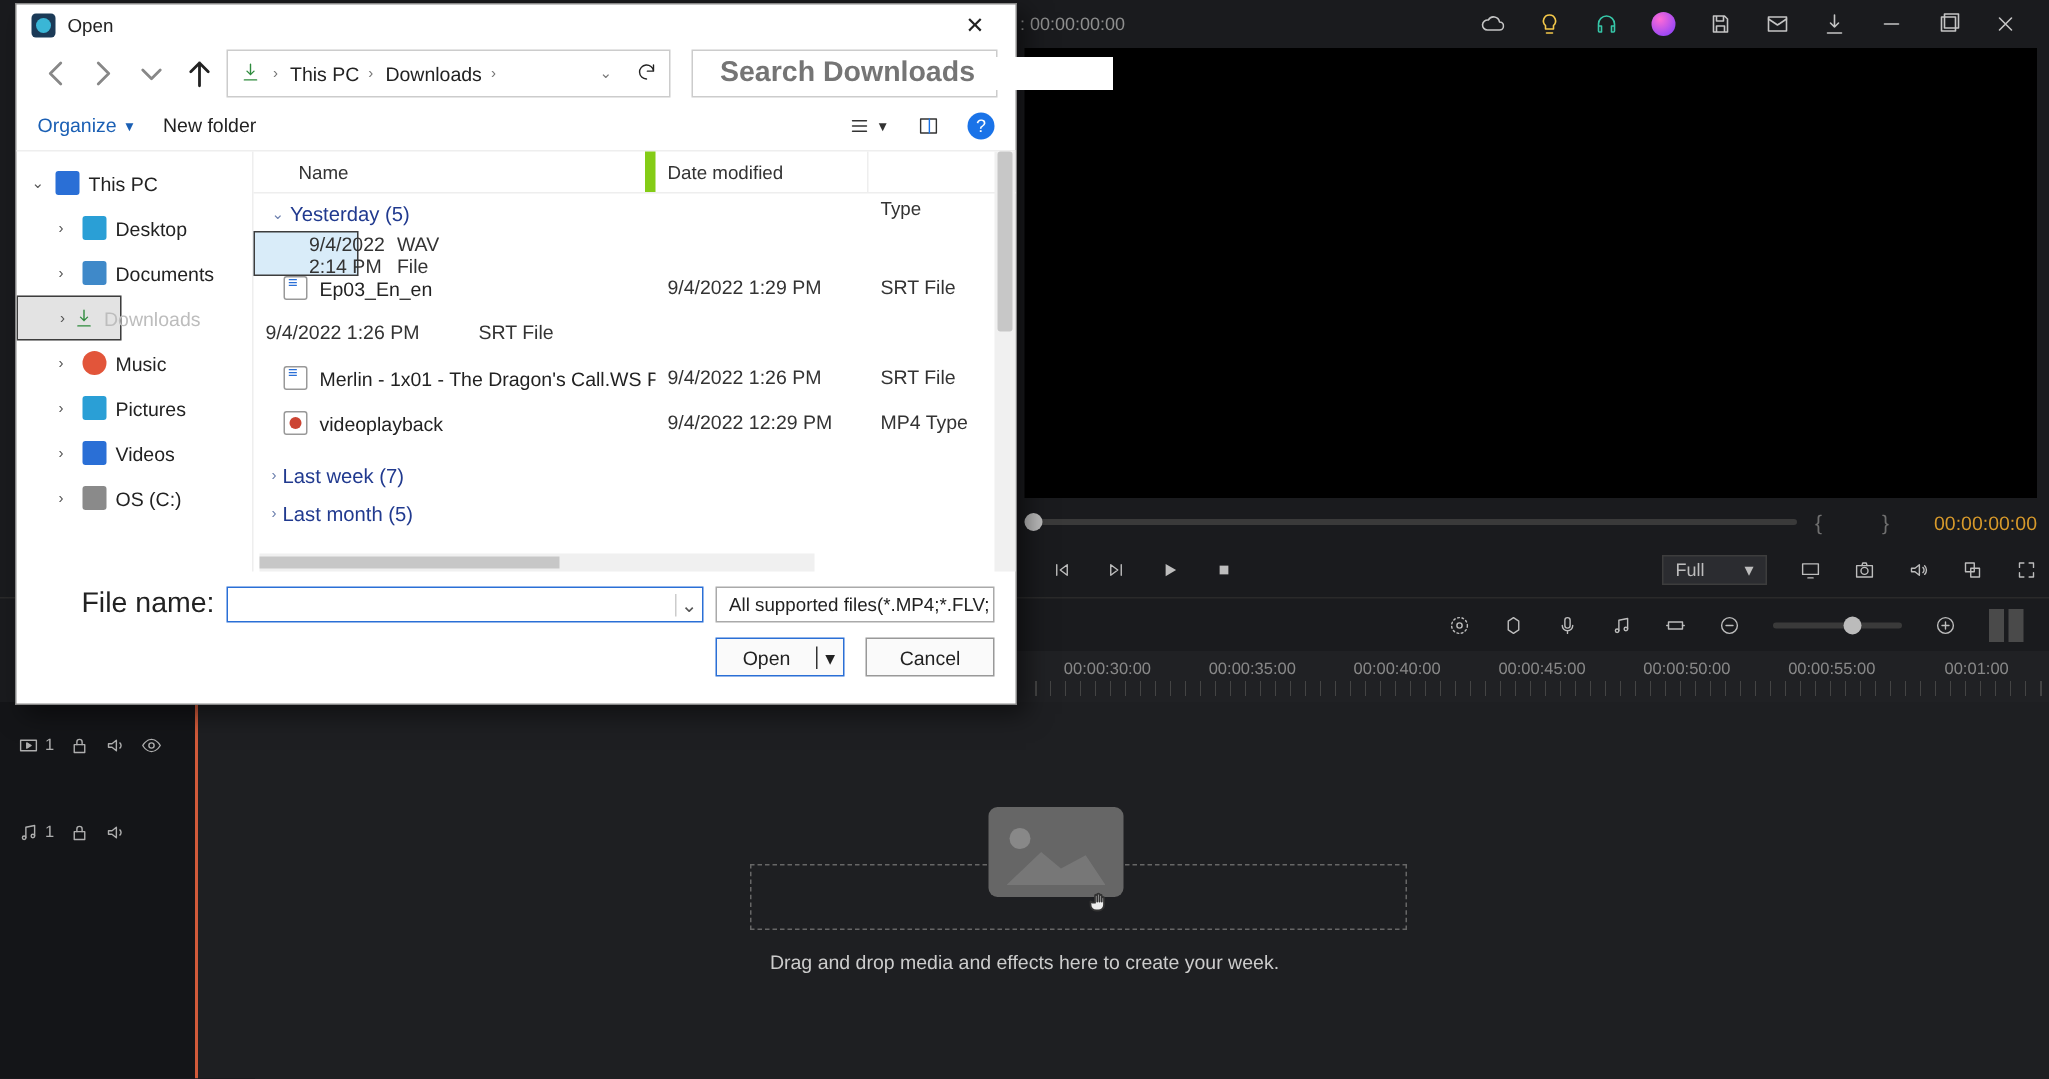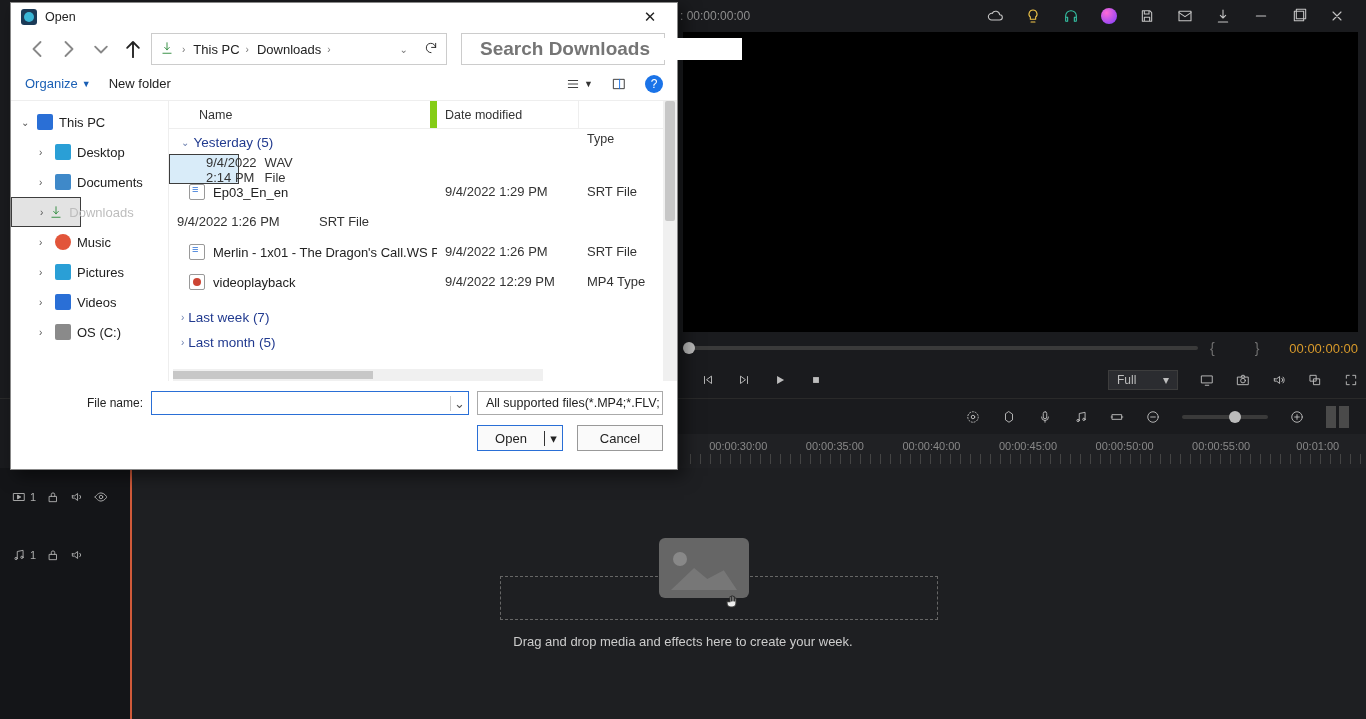--- a/index.html
+++ b/index.html
@@ -111,21 +111,21 @@
 .frow .c2{ width:142px; padding-left:8px; color:#333;}
 .frow .c3{ padding-left:8px; color:#333;}
 .fico { width:16px; height:16px; border:1px solid #999; border-radius:2px; position:relative; flex-shrink:0;}
 .fico.media::after{content:""; position:absolute; left:3px; top:3px; width:8px;height:8px; background:#c43; border-radius:50%;}
 .fico.srt::after{content:"≡"; position:absolute; left:2px; top:-2px; font-size:11px; color:#2a6fd6;}
 #hzscroll { position:absolute; left:4px; bottom:0; width:370px; height:12px; background:#f0f0f0;}
 #hzscroll .thumb{position:absolute; left:0; top:2px; height:8px; width:200px; background:#c7c7c7;}
 
 #dlg-foot { padding: 10px 14px 0 14px;}
 #fn-row { display:flex; align-items:center; gap:8px;}
-#fn-row label{ font-size:12px; width:118px; text-align:right; }
+#fn-row label{ font-size:19px; width:118px; text-align:right; }
 #fn-row .combo{ flex:1; height:24px; border:1px solid #2a6fd6; display:flex; align-items:center;}
 #fn-row .combo input{ flex:1; border:none; outline:none; padding:0 6px; font-size:13px; height:100%;}
 #fn-row .combo .dd{ width:18px; text-align:center; border-left:1px solid #ccc; cursor:pointer; color:#555;}
 #fn-row .filter{ width:186px; height:24px; border:1px solid #aaa; display:flex; align-items:center; padding:0 8px; font-size:12.5px; justify-content:space-between; cursor:pointer; white-space:nowrap; overflow:hidden;}
 #btn-row { display:flex; justify-content:flex-end; gap:14px; padding:10px 0;}
 .dbtn { height:26px; border:1px solid #999; background:#fafafa; cursor:pointer; font-size:13px; display:flex; align-items:center;}
 .dbtn.open { border-color:#2a6fd6; width:86px;}
 .dbtn.open .lab{flex:1; text-align:center;}
 .dbtn.open .dd{width:18px; border-left:1px solid #333; text-align:center;}
 .dbtn.cancel{ width:86px; justify-content:center;}

